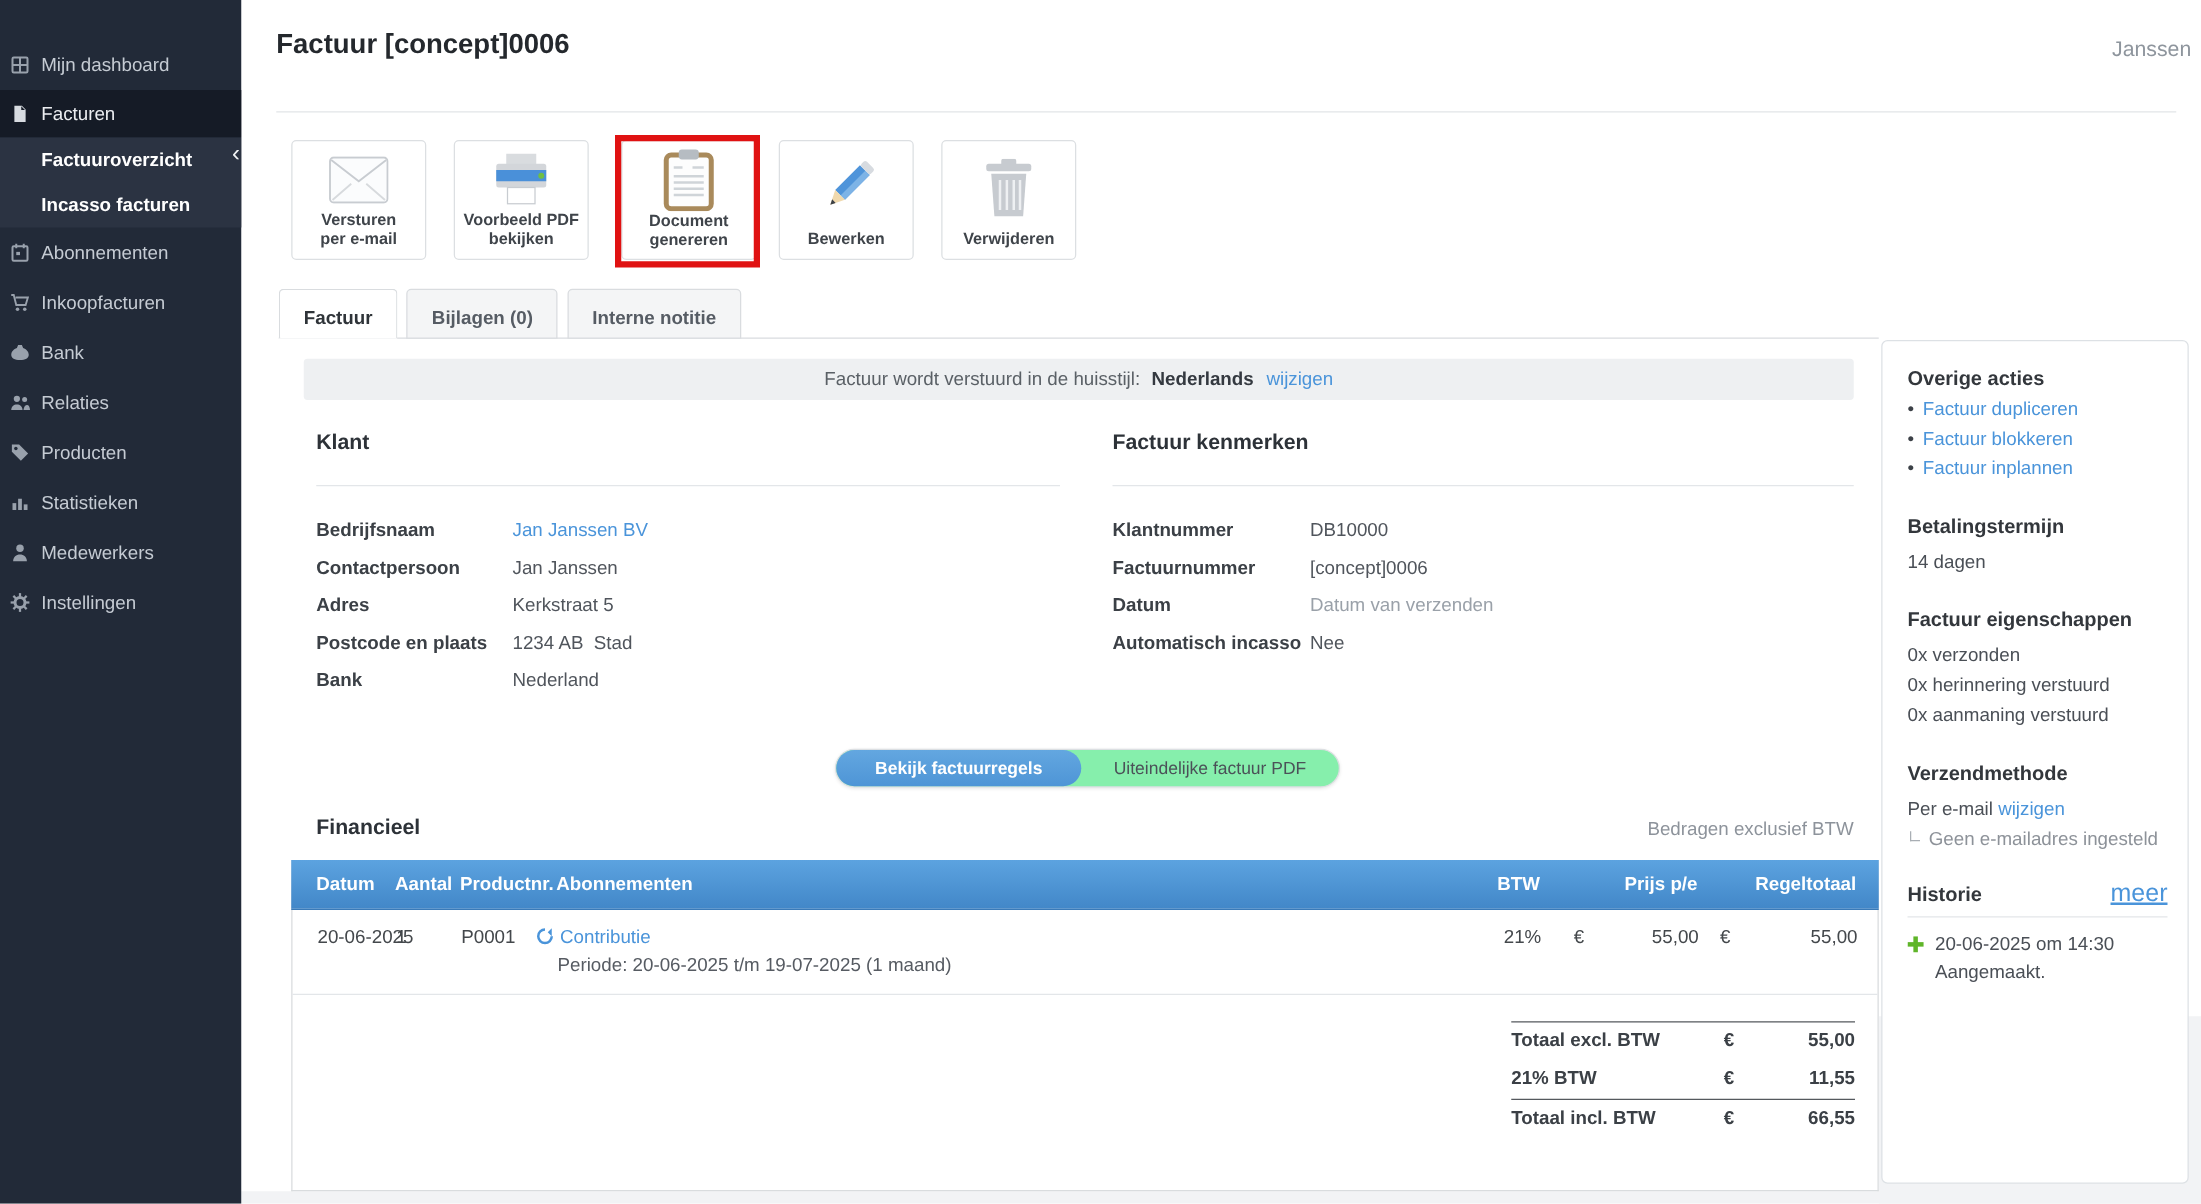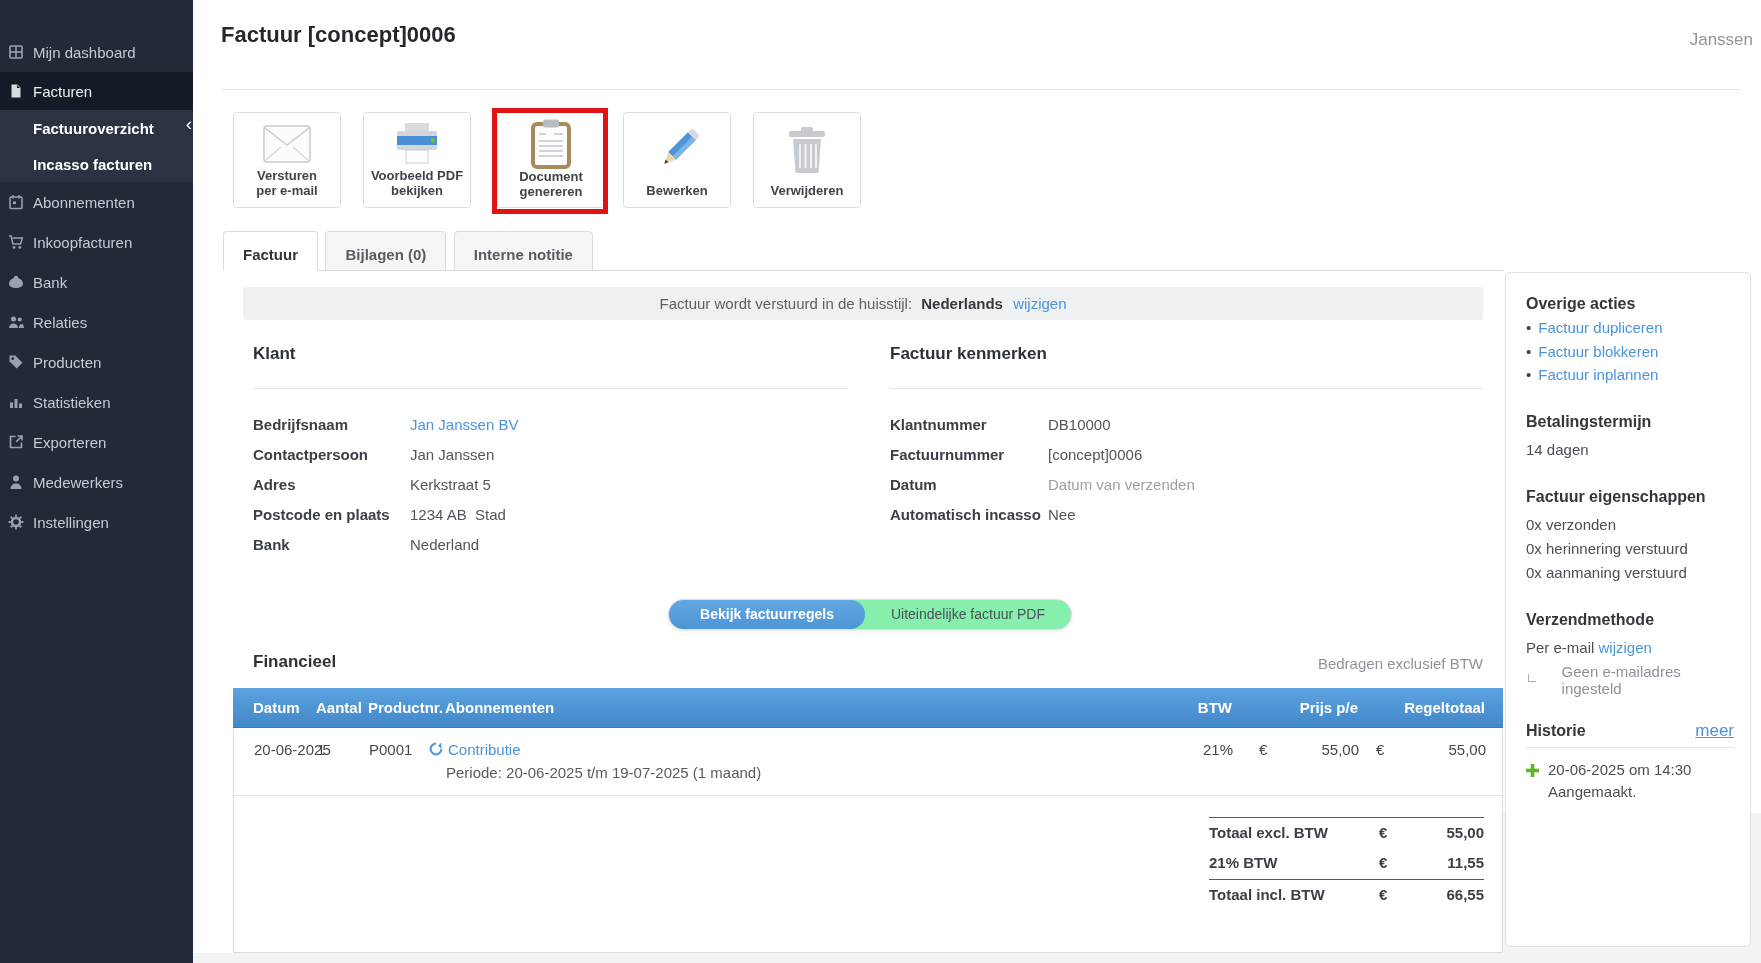--- a/index.html
+++ b/index.html
@@ -84,24 +84,24 @@
   
   .panel { position:absolute; left:1312px; top:272px; width:246px; height:675px; background:#fff;
     border:1px solid #dde1e5; border-radius:5px; padding:22px 16px 0 20px; font-size:15px; color:#4a4f56; }
   .panel h3 { font-size:16px; font-weight:700; color:#33373c; }
   .panel ul { list-style:none; margin-top:3px; }
   .panel ul li { line-height:23.5px; color:#33373c; }
   .panel ul li::before { content:"\2022"; color:#3c4147; margin-right:7px; }
   .panel ul li a { color:#4a94da; text-decoration:none; cursor:pointer; }
   .p-val { margin-top:7px; line-height:24px; }
   .mt26 { margin-top:26px; }
-  .sub-muted { margin-top:3px; color:#8d9299; display:flex; align-items:center;gap:19px; }
+  .sub-muted { margin-top:3px; color:#8d9299; display:flex; align-items:center; }
   .corner-icon { display:inline-block; width:8px; height:8px; border-left:1px solid #a9aeb4; border-bottom:1px solid #a9aeb4; margin:0 7px 4px 2px; }
   .historie-head { display:flex; justify-content:space-between; align-items:baseline; margin-top:24px; }
-  .historie-head a { font-size:17px;text-decoration:underline; }
+  .historie-head a { font-size:20px;text-decoration:underline; }
   .historie-divider { margin-top:6px; height:1px; background:#e3e6e9; }
   .hist-entry { display:flex; align-items:center; margin-top:13px; }
   .plus-icon { width:13px; height:13px; margin-right:9px; flex:0 0 13px; }
   .hist-sub { margin-left:22px; margin-top:5px; }
 </style>
 </head>
 <body>
 
 <aside class="sidebar">
   <div class="nav-item nav-first">
@@ -185,29 +185,20 @@
   </div>
   <div class="nav-item">
     <span class="nicon">
       <svg viewBox="0 0 16 16">
           <rect x="2" y="8.5" width="3" height="5.5" fill="currentColor"></rect>
           <rect x="6.5" y="5" width="3" height="9" fill="currentColor"></rect>
           <rect x="11" y="9.5" width="3" height="4.5" fill="currentColor"></rect>
         </svg>
     </span>
     <span>Statistieken</span>
-  </div>
-  <div class="nav-item">
-    <span class="nicon">
-      <svg viewBox="0 0 16 16">
-          <path fill="none" stroke="currentColor" stroke-width="1.7" d="M13.5 8.5v5h-11v-11h5"></path>
-          <path fill="none" stroke="currentColor" stroke-width="1.7" d="M9.5 2H14v4.5M14 2L8.2 7.8"></path>
-        </svg>
-    </span>
-    <span>Exporteren</span>
   </div>
   <div class="nav-item">
     <span class="nicon">
       <svg viewBox="0 0 16 16">
           <circle cx="8" cy="4.5" r="3" fill="currentColor"></circle>
           <path fill="currentColor" d="M2.5 15c0-3.5 2.5-5.5 5.5-5.5s5.5 2 5.5 5.5z"></path>
         </svg>
     </span>
     <span>Medewerkers</span>
   </div>

